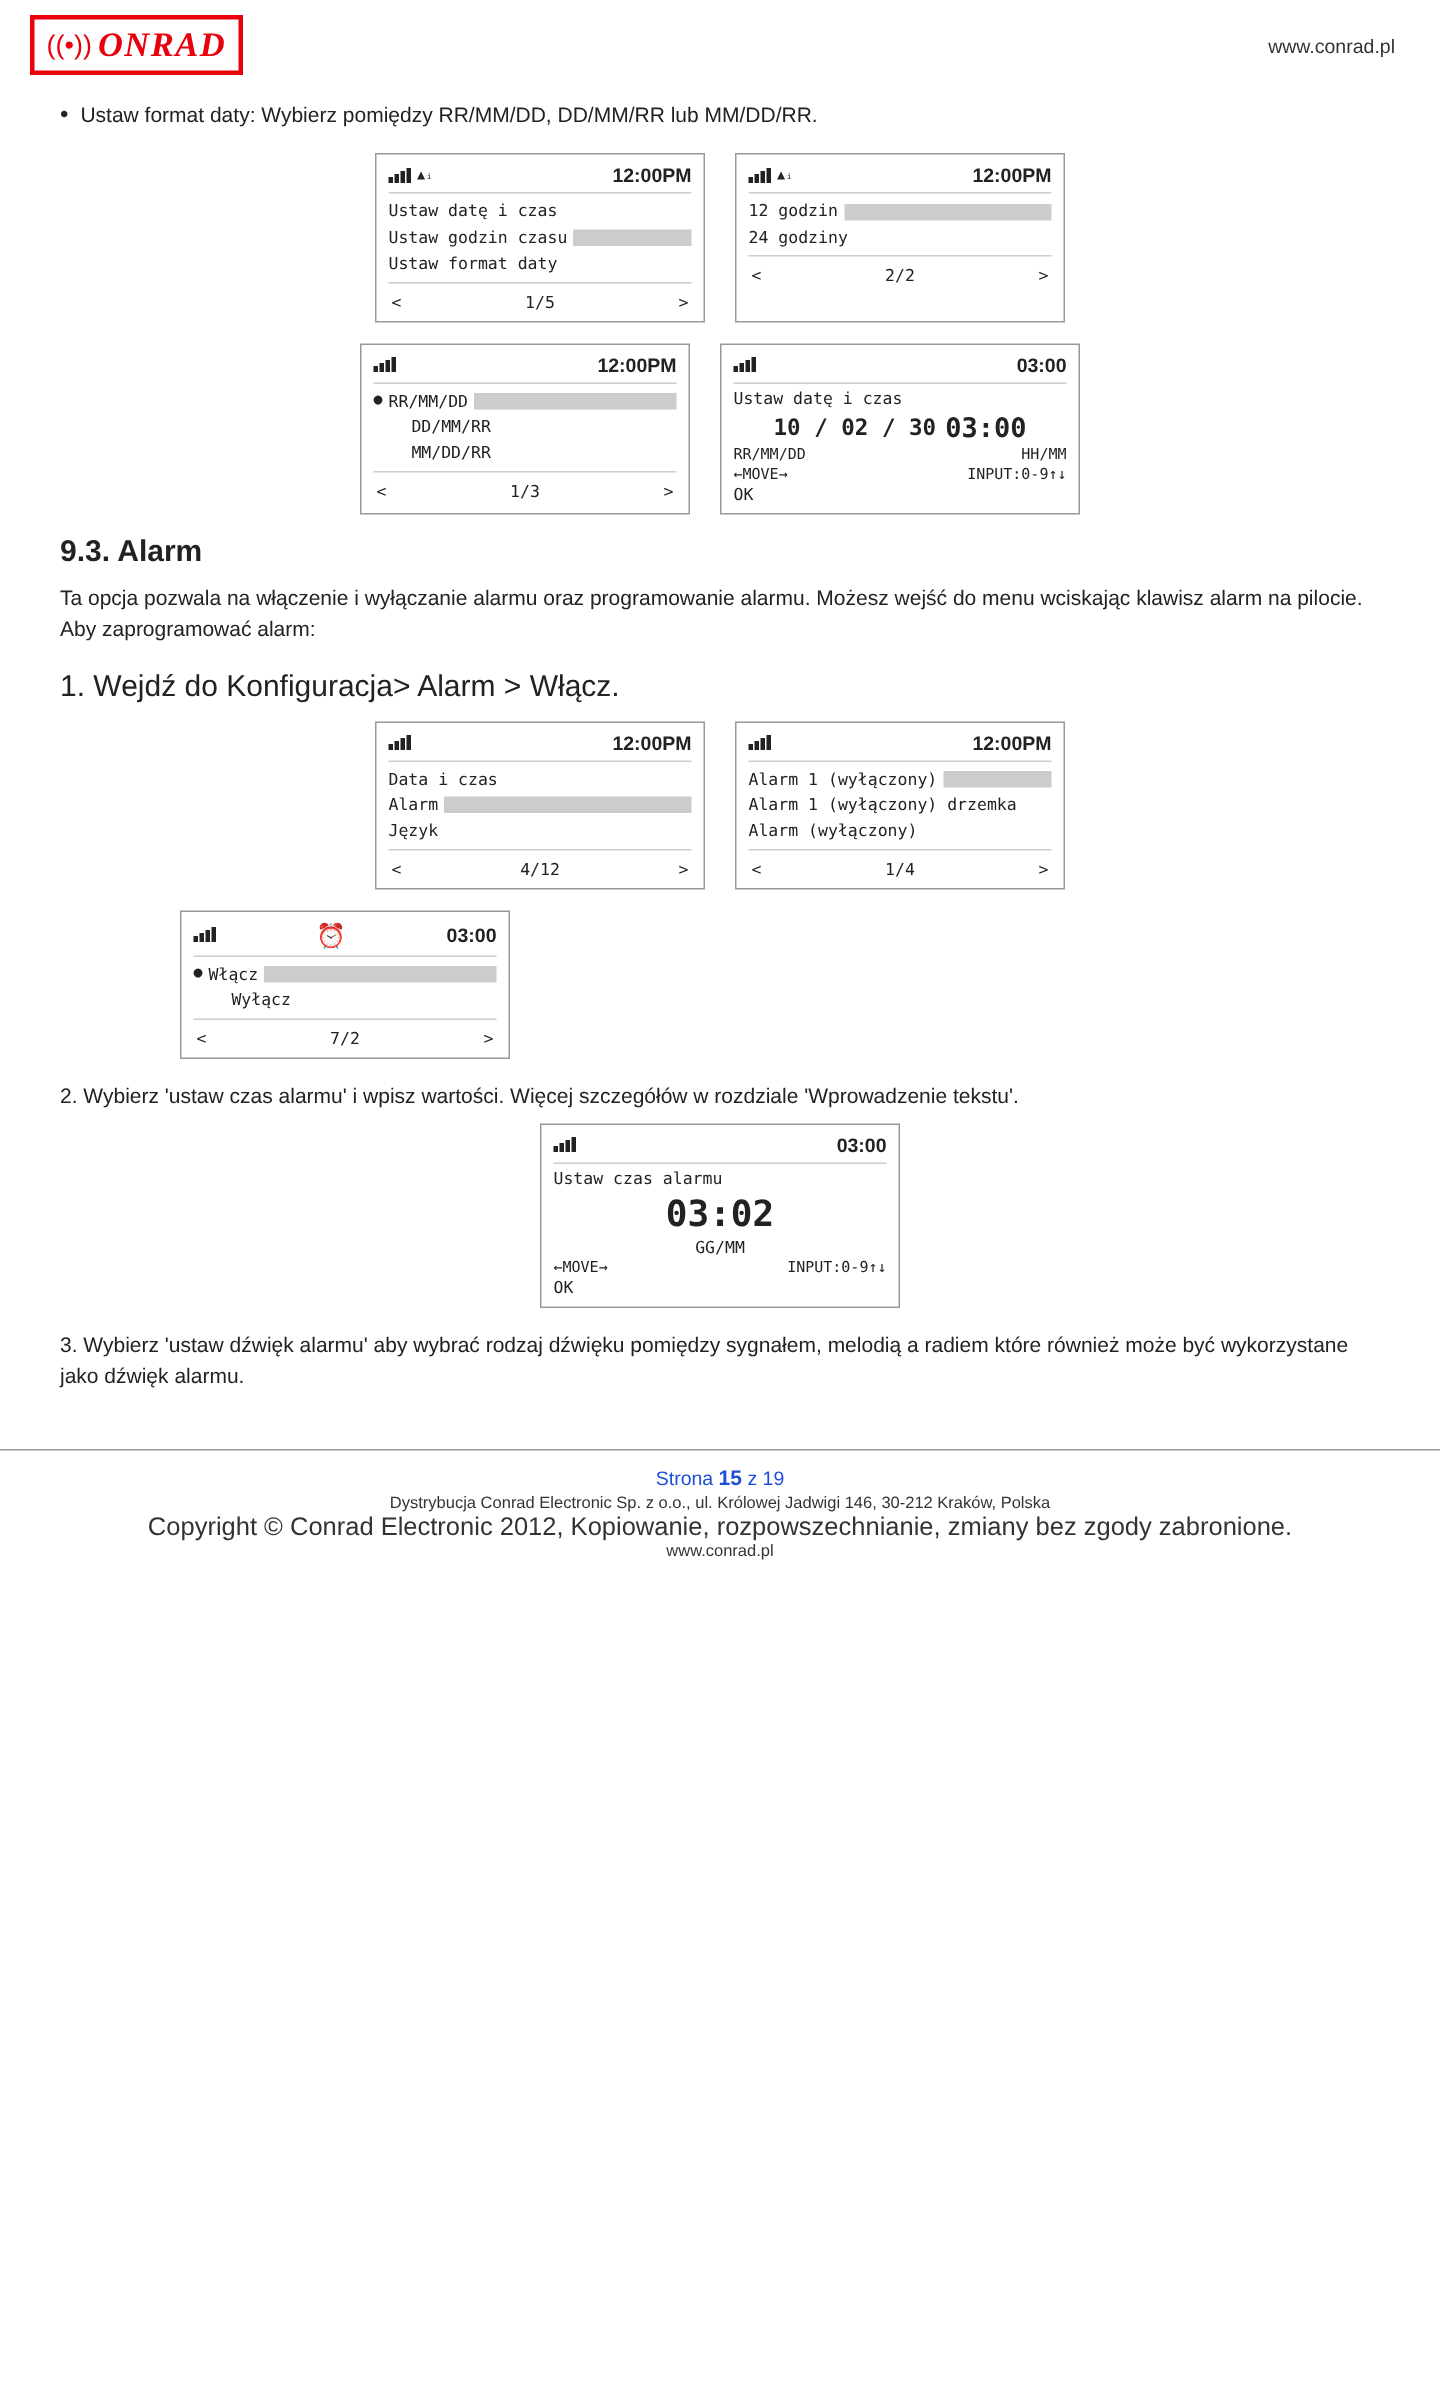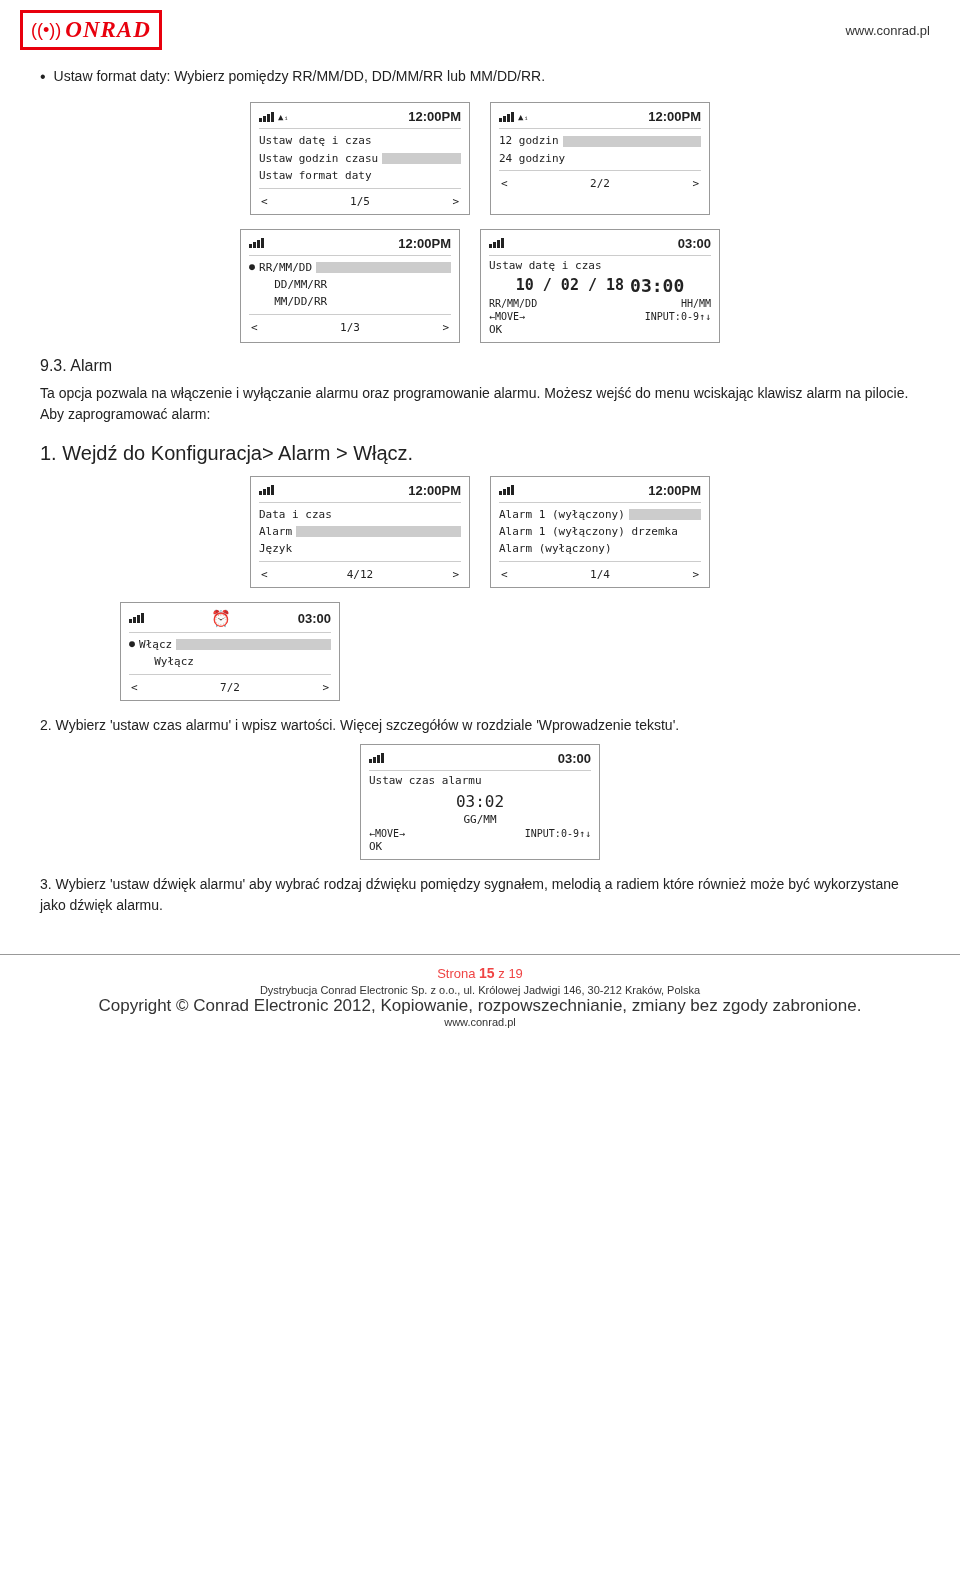--- a/index.html
+++ b/index.html
@@ -144,22 +144,22 @@
       padding: 0 2px;
     }
 
     .screen-separator {
       border-top: 1px solid #ccc;
       margin: 3px 0;
     }
 
     
     .section-heading {
-      font-size: 16px;
-      font-weight: normal;
+      font-size: 20px;
+      font-weight: bold;
       margin: 14px 0 8px 0;
       color: #222;
     }
     .section-text {
       font-size: 14px;
       line-height: 1.5;
       margin-bottom: 8px;
     }
     .numbered-item {
       font-size: 20px;
@@ -204,21 +204,21 @@
       font-size: 11px;
       color: #333;
     }
     .footer-copyright {
       font-size: 17px;
       color: #333;
     }
     .footer-page {
       font-size: 13px;
       font-weight: normal;
-      color: #ef4444;
+      color: #1d4ed8;
       margin-bottom: 3px;
     }
     .footer-page strong {
       font-size: 14px;
     }
 
     
     .two-screens {
       display: flex;
       gap: 20px;
@@ -371,21 +371,21 @@
             <div class="signal-bar" style="height:6px"></div>
             <div class="signal-bar" style="height:8px"></div>
             <div class="signal-bar" style="height:10px"></div>
           </div>
         </div>
         <span class="time-display">03:00</span>
       </div>
       <div class="screen-separator"></div>
       <div class="screen-title-row">Ustaw datę i czas</div>
       <div class="screen-date-line">
-        <span>10 / 02 / 18</span>
+        <span>10 / 02 / 30</span>
         <span style="font-size:18px; font-weight:bold;">03:00</span>
       </div>
       <div class="screen-sub-labels">
         <span>RR/MM/DD</span>
         <span>HH/MM</span>
       </div>
       <div class="screen-controls">
         <span>←MOVE→</span>
         <span>INPUT:0-9↑↓</span>
       </div>
@@ -506,21 +506,21 @@
             <div class="signal-bar" style="height:6px"></div>
             <div class="signal-bar" style="height:8px"></div>
             <div class="signal-bar" style="height:10px"></div>
           </div>
         </div>
         <span class="time-display">03:00</span>
       </div>
       <div class="screen-separator"></div>
       <div class="screen-title-row">Ustaw czas alarmu</div>
       <div class="large-time">
-        <span style="font-size:16px; font-weight:normal;">03:02</span>
+        <span style="font-size:24px; font-weight:bold;">03:02</span>
       </div>
       <div style="text-align:center; font-size:11px; margin-top:2px;">GG/MM</div>
       <div class="screen-controls">
         <span>←MOVE→</span>
         <span>INPUT:0-9↑↓</span>
       </div>
       <div style="font-size:11px; margin-top:1px;">OK</div>
     </div>
   </div>
 

